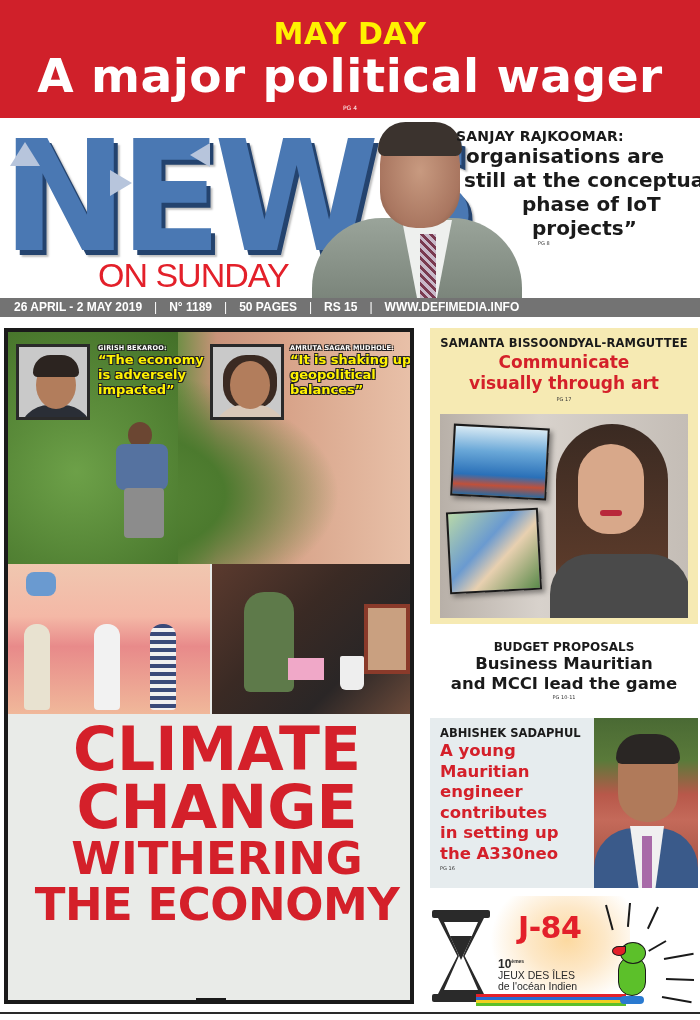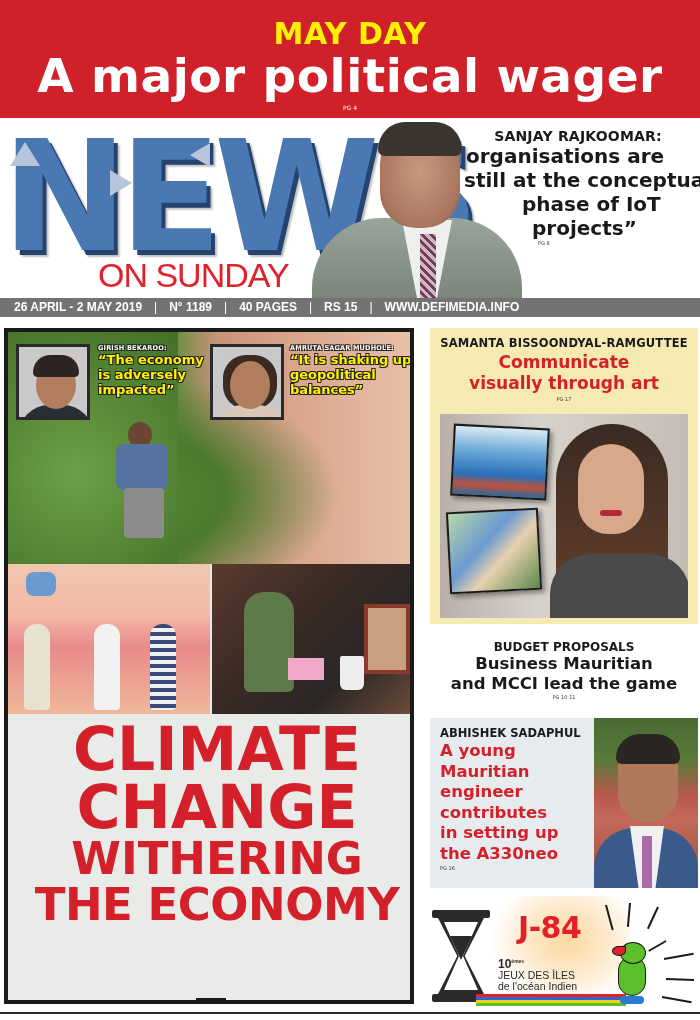--- a/index.html
+++ b/index.html
@@ -23,21 +23,21 @@
   .logo-sunday { position: absolute; left: 98px; top: 138px; color: #e3202a; font-family: "Liberation Sans", sans-serif; font-size: 34px; letter-spacing: -1px; }
 
   .person1 { position: absolute; left: 312px; top: 4px; width: 210px; height: 176px; }
   .p1-head { position: absolute; left: 68px; top: 2px; width: 80px; height: 104px; border-radius: 40px 40px 36px 36px; background: radial-gradient(ellipse at 50% 45%, #c89a80 0%, #a97660 70%, #7a5240 100%); }
   .p1-hair { position: absolute; left: 66px; top: 0px; width: 84px; height: 34px; border-radius: 42px 42px 10px 10px; background: #3b332e; }
   .p1-body { position: absolute; left: 0; top: 96px; width: 210px; height: 80px; border-radius: 70px 70px 0 0; background: linear-gradient(#9aa49a, #7b857b); }
   .p1-shirt { position: absolute; left: 90px; top: 98px; width: 50px; height: 78px; background: #eef0ee; clip-path: polygon(0 0, 100% 0, 70% 100%, 30% 100%); }
   .p1-tie { position: absolute; left: 108px; top: 112px; width: 16px; height: 64px; background: repeating-linear-gradient(45deg, #c8b8c8 0 3px, #7a3a50 3px 6px); }
 
   .quote-box { position: absolute; left: 452px; top: 10px; width: 248px; text-align: left; }
-  .quote-name { font-weight: bold; font-size: 14px; color: #1a1a1a; padding-left: 4px; letter-spacing: 0.2px; text-align: center; }
+  .quote-name { font-weight: bold; font-size: 14px; color: #1a1a1a; padding-left: 4px; letter-spacing: 0.2px; }
   .quote-text { font-weight: bold; font-size: 20px; line-height: 24px; color: #1a1a1a; }
   .q1 { padding-left: 8px; }
   .q2 { padding-left: 14px; }
   .q3 { padding-left: 12px; white-space: nowrap; }
   .q4 { padding-left: 70px; }
   .q5 { padding-left: 80px; }
   .quote-pg { font-size: 5px; padding-left: 86px; color: #333; }
 
   
   .info-strip { position: absolute; left: 0; top: 298px; width: 700px; height: 19px; background: #737373; color: #fff; font-family: "Liberation Sans", sans-serif; font-weight: bold; font-size: 12px; line-height: 19px; display: flex; align-items: center; padding-left: 14px; white-space: nowrap; }
@@ -177,21 +177,21 @@
     <div class="quote-text q5">projects”</div>
     <div class="quote-pg">PG 8</div>
   </div>
 </div>
 
 <div class="info-strip">
   <span>26 APRIL - 2 MAY 2019</span>
   <span class="sep">|</span>
   <span>N° 1189</span>
   <span class="sep">|</span>
-  <span>40 PAGES</span>
+  <span>50 PAGES</span>
   <span class="sep">|</span>
   <span>RS 15</span>
   <span class="sep">|</span>
   <span>WWW.DEFIMEDIA.INFO</span>
 </div>
 
 <div class="lead">
   <div class="lead-photo-top">
     <div class="bush"></div>
     <div class="farmer">

